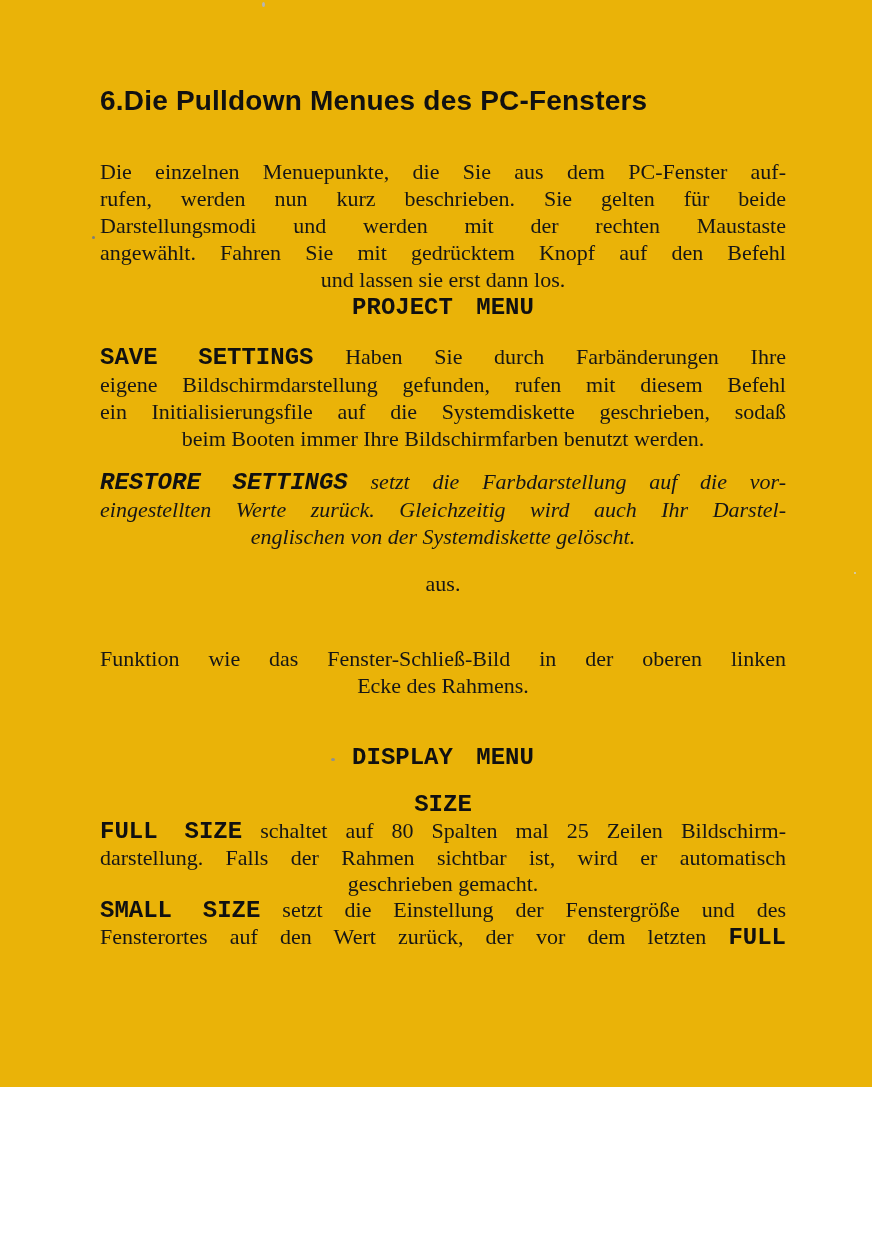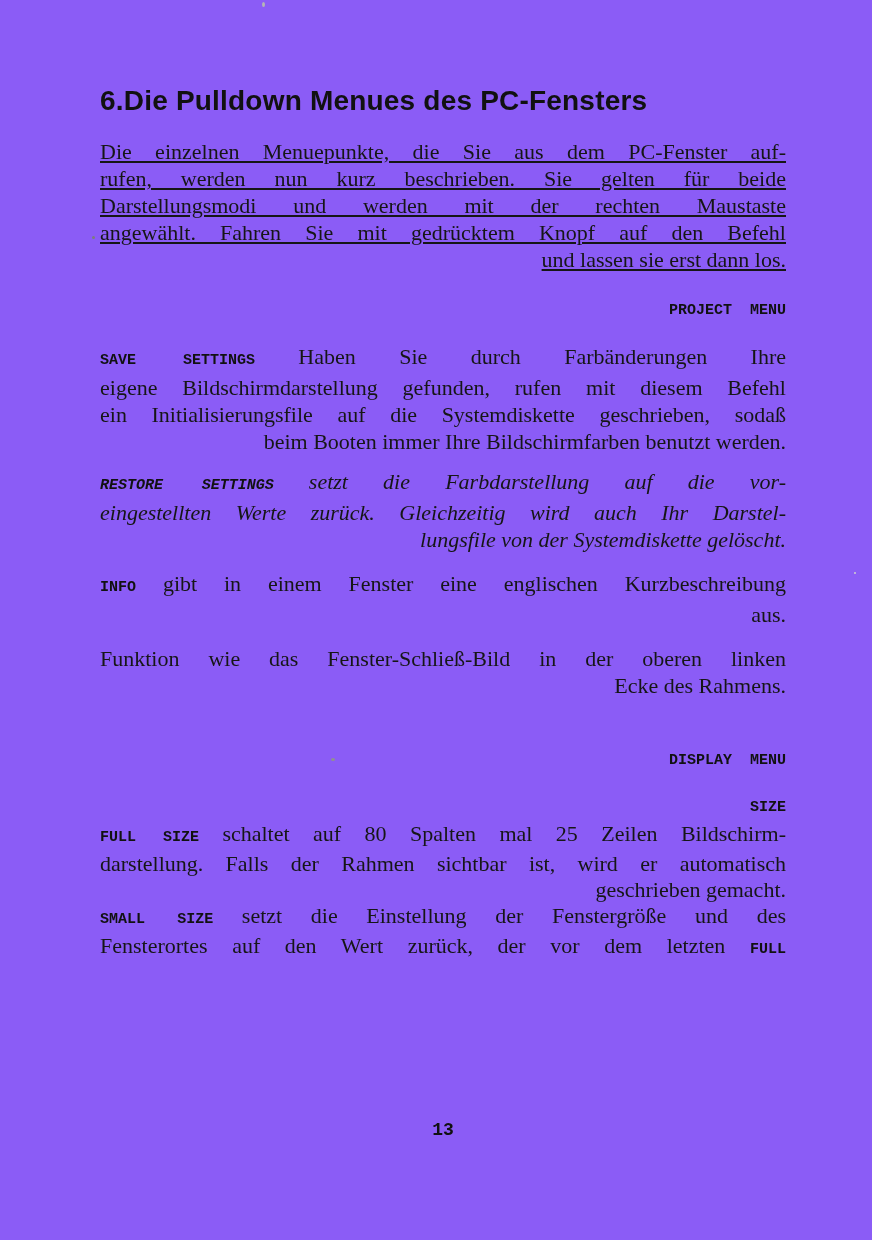--- a/index.html
+++ b/index.html
@@ -1,19 +1,19 @@
 <!DOCTYPE html>
 <html><head>
 <meta charset="utf-8">
 <style>
   html,body{margin:0;padding:0;background:#ffffff;}
   #page{
     position:relative;
-    width:872px;height:1240px;
-    background:#8b5cf6;
+    width:872px;height:1087px;
+    background:#eab308;
     overflow:hidden;
     font-family:"Liberation Serif", serif;
     color:#161616;
   }
   #doc-title{
     position:absolute;
     left:100px;top:84px;
     width:686px;
     margin:0;
     font-family:"Liberation Sans", sans-serif;
@@ -24,32 +24,32 @@
     color:#111111;
   }
   .block{
     position:absolute;
     left:100px;
     width:686px;
   }
   .line{
     font-size:22px;
     line-height:27px;
-    text-align:right;
+    text-align:center;
     color:#161616;
   }
   .sz .line{line-height:26px;}
   .line.j{
     text-align:justify;
     text-align-last:justify;
   }
   .kw{
     font-family:"Liberation Mono", monospace;
     font-weight:700;
-    font-size:15px;
+    font-size:24px;
     color:#111111;
   }
   .kw-heading .kw{word-spacing:9px;}
   #page-number{
     position:absolute;
     left:100px;top:1120px;
     width:686px;
     text-align:center;
     font-family:"Liberation Mono", monospace;
     font-weight:700;
@@ -61,43 +61,42 @@
   #speck-left{left:92px;top:236px;width:3px;height:3px;background:#7d7d7d;}
   #speck-mid{left:331px;top:758px;width:4px;height:3px;background:#909090;}
   #speck-right{left:854px;top:572px;width:2px;height:2px;background:#cfcfcf;}
 </style>
 </head>
 <body>
 
 <div id="page">
   <h1 id="doc-title">6.Die Pulldown Menues des PC-Fensters</h1>
   <div id="doc-body">
-      <div class="block para" style="top: 138px; text-decoration: underline;">
+      <div class="block para" style="top: 158px;">
         <div class="line j"><span>Die einzelnen Menuepunkte, die Sie aus dem PC-Fenster auf-</span></div>
         <div class="line j"><span>rufen, werden nun kurz beschrieben. Sie gelten für beide</span></div>
         <div class="line j"><span>Darstellungsmodi und werden mit der rechten Maustaste</span></div>
         <div class="line j"><span>angewählt. Fahren Sie mit gedrücktem Knopf auf den Befehl</span></div>
         <div class="line"><span>und lassen sie erst dann los.</span></div>
       </div>
       <div class="block kw-heading" style="top: 293px;">
         <div class="line"><span class="kw">PROJECT MENU</span></div>
       </div>
       <div class="block para" style="top: 343px;">
         <div class="line j"><span class="kw">SAVE SETTINGS</span><span> Haben Sie durch Farbänderungen Ihre</span></div>
         <div class="line j"><span>eigene Bildschirmdarstellung gefunden, rufen mit diesem Befehl</span></div>
         <div class="line j"><span>ein Initialisierungsfile auf die Systemdiskette geschrieben, sodaß</span></div>
         <div class="line"><span>beim Booten immer Ihre Bildschirmfarben benutzt werden.</span></div>
       </div>
       <div class="block para" style="top: 468px; font-style: italic;">
         <div class="line j"><span class="kw">RESTORE SETTINGS</span><span> setzt die Farbdarstellung auf die vor-</span></div>
         <div class="line j"><span>eingestellten Werte zurück. Gleichzeitig wird auch Ihr Darstel-</span></div>
-        <div class="line"><span>lungsfile von der Systemdiskette gelöscht.</span></div>
+        <div class="line"><span>englischen von der Systemdiskette gelöscht.</span></div>
       </div>
       <div class="block para" style="top: 570px;">
-        <div class="line j"><span class="kw">INFO</span><span> gibt in einem Fenster eine englischen Kurzbeschreibung</span></div>
         <div class="line"><span>aus.</span></div>
       </div>
       <div class="block para" style="top: 645px;">
         <div class="line j"><span>Funktion wie das Fenster-Schließ-Bild in der oberen linken</span></div>
         <div class="line"><span>Ecke des Rahmens.</span></div>
       </div>
       <div class="block kw-heading" style="top: 743px;">
         <div class="line"><span class="kw">DISPLAY MENU</span></div>
       </div>
       <div class="block para sz" style="top: 791px;">

